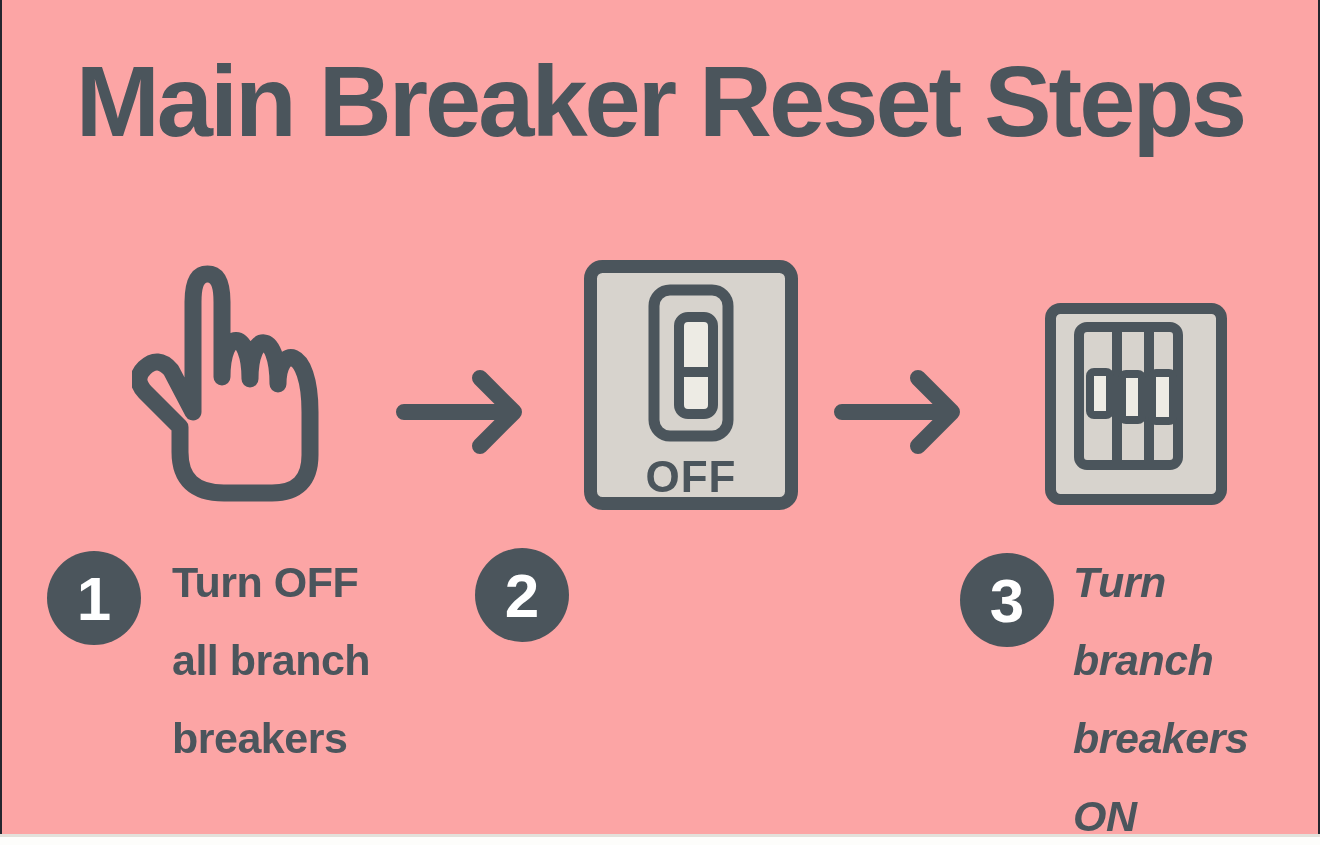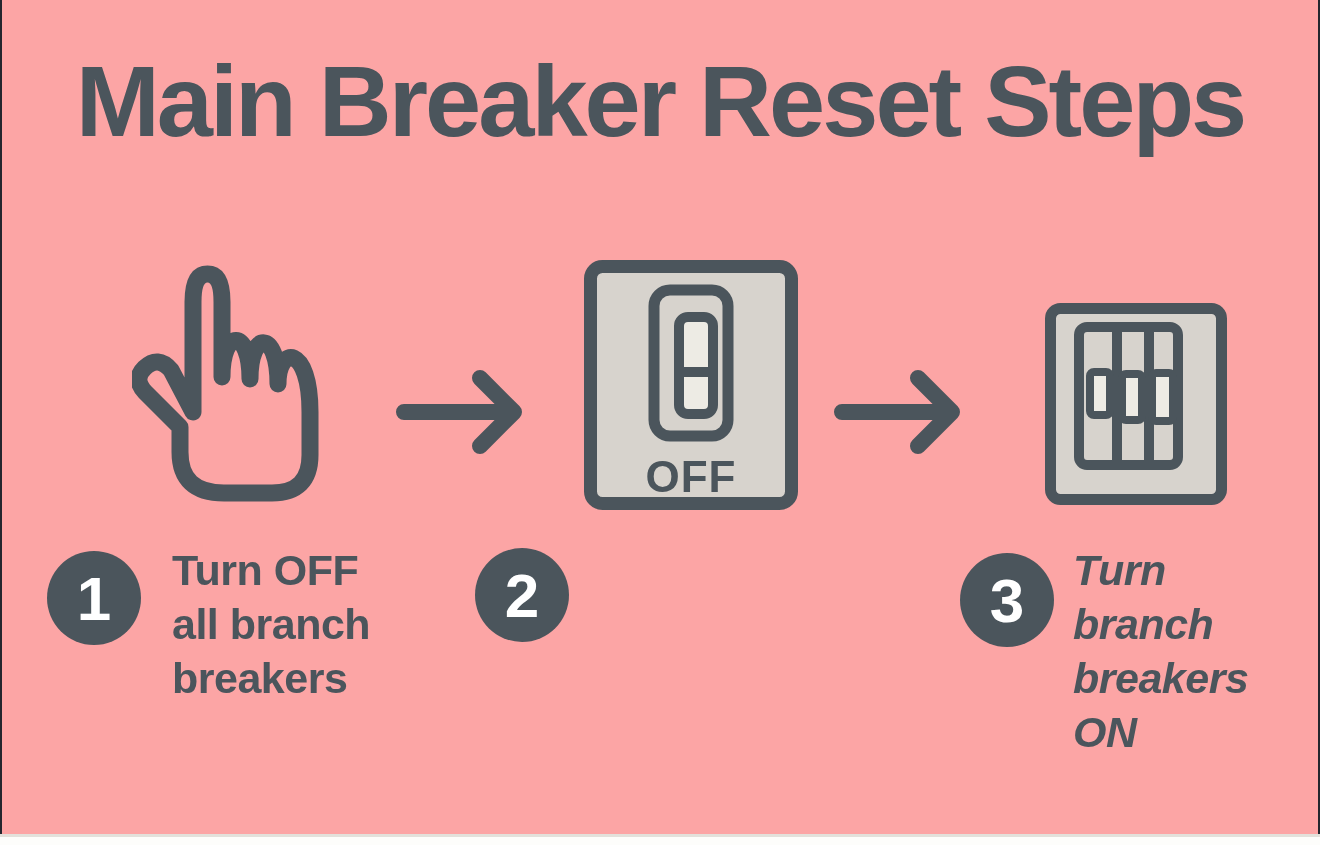--- a/index.html
+++ b/index.html
@@ -31,21 +31,21 @@
     position:absolute;width:94px;height:94px;border-radius:50%;
     background:#4b555c;color:#ffffff;
     display:flex;align-items:center;justify-content:center;
     font-size:62px;font-weight:bold;
   }
   .circle-1{left:47px;top:551px;}
   .circle-2{left:475px;top:548px;}
   .circle-3{left:960px;top:553px;}
   .step-text{
     position:absolute;
-    font-size:43px;font-weight:bold;line-height:54px;
+    font-size:43px;font-weight:bold;line-height:78px;
     color:#4b555c;white-space:pre-line;letter-spacing:-0.5px;
   }
   .text-1{left:172px;top:543px;}
   .text-2{left:598px;top:543px;}
   .text-3{left:1073px;top:543px;font-style:italic;}
   svg{display:block;}
   .off-label{
     font-family:"Liberation Sans","DejaVu Sans",sans-serif;
     font-weight:bold;font-size:44px;fill:#4b555c;letter-spacing:1px;
   }

